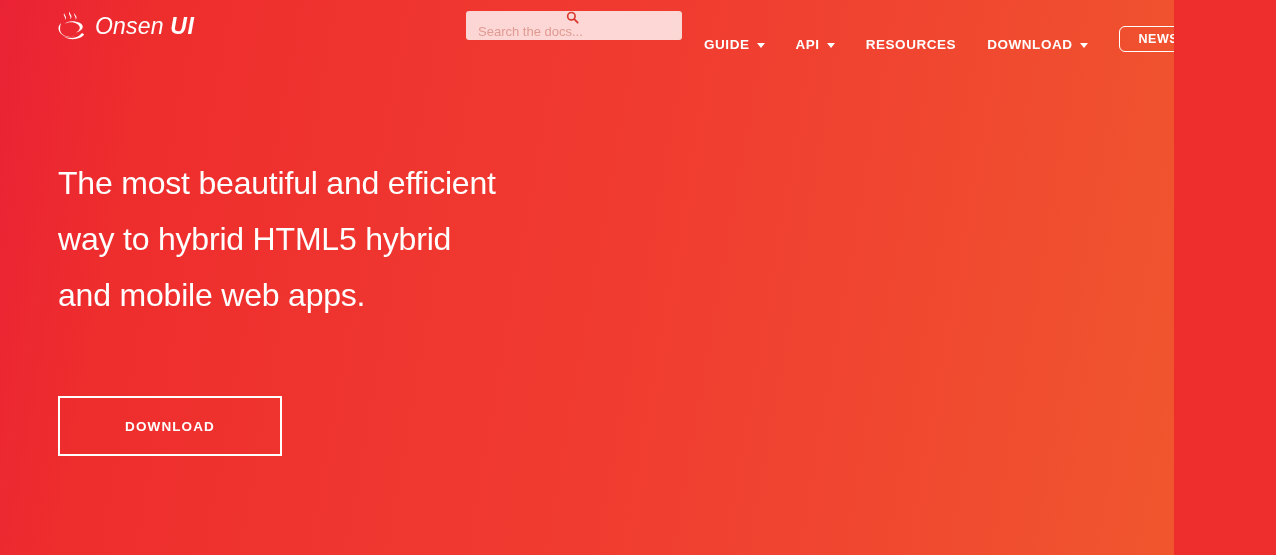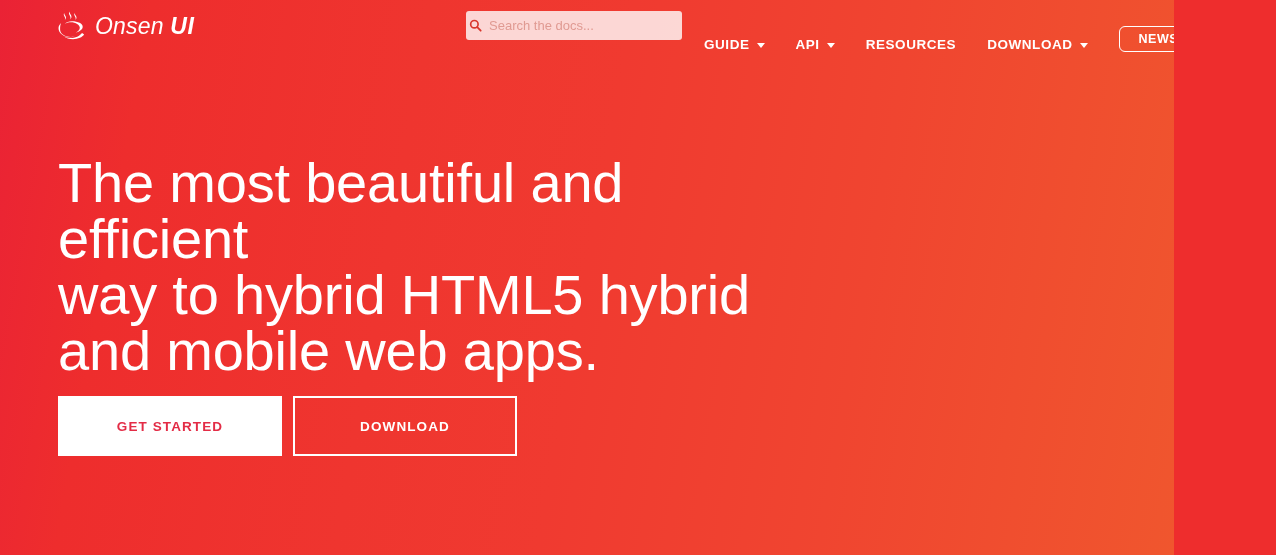--- a/index.html
+++ b/index.html
@@ -77,21 +77,22 @@
     position: absolute;
     left: 466px;
     top: 11px;
     width: 216px;
     height: 29px;
     background: rgba(255, 255, 255, 0.80);
     border-radius: 3px;
     display: flex;
     align-items: center;
     box-sizing: border-box;
-    padding: 0 8px 0 3px;
+    padding: 0 8px 0 12px;
+    flex-direction: column;
   }
   .search-icon {
     width: 13px;
     height: 13px;
     flex: none;
     margin-right: 7px;
     display: block;
   }
   .search-input {
     border: 0;
@@ -164,21 +165,21 @@
   
   #hero {
     position: absolute;
     left: 58px;
     top: 155px;
     width: 700px;
   }
   .headline {
     margin: 0;
     color: #ffffff;
-    font-size: 56px;
+    font-size: 32px;
     font-weight: 400;
     line-height: 56px;
     letter-spacing: -0.2px;
   }
   .headline .hl-line { display: block; }
 
   .cta-row {
     position: absolute;
     left: 58px;
     top: 396px;
@@ -262,17 +263,16 @@
 
   <div id="hero">
     <h1 class="headline">
       <span class="hl-line">The most beautiful and efficient</span>
       <span class="hl-line">way to hybrid HTML5 hybrid</span>
       <span class="hl-line">and mobile web apps.</span>
     </h1>
   </div>
 
   <div class="cta-row">
-    <a class="btn btn-primary" href="#">GET STARTED</a>
     <a class="btn btn-secondary" href="#">DOWNLOAD</a>
   </div>
 
 </div>
 
 </body></html>

